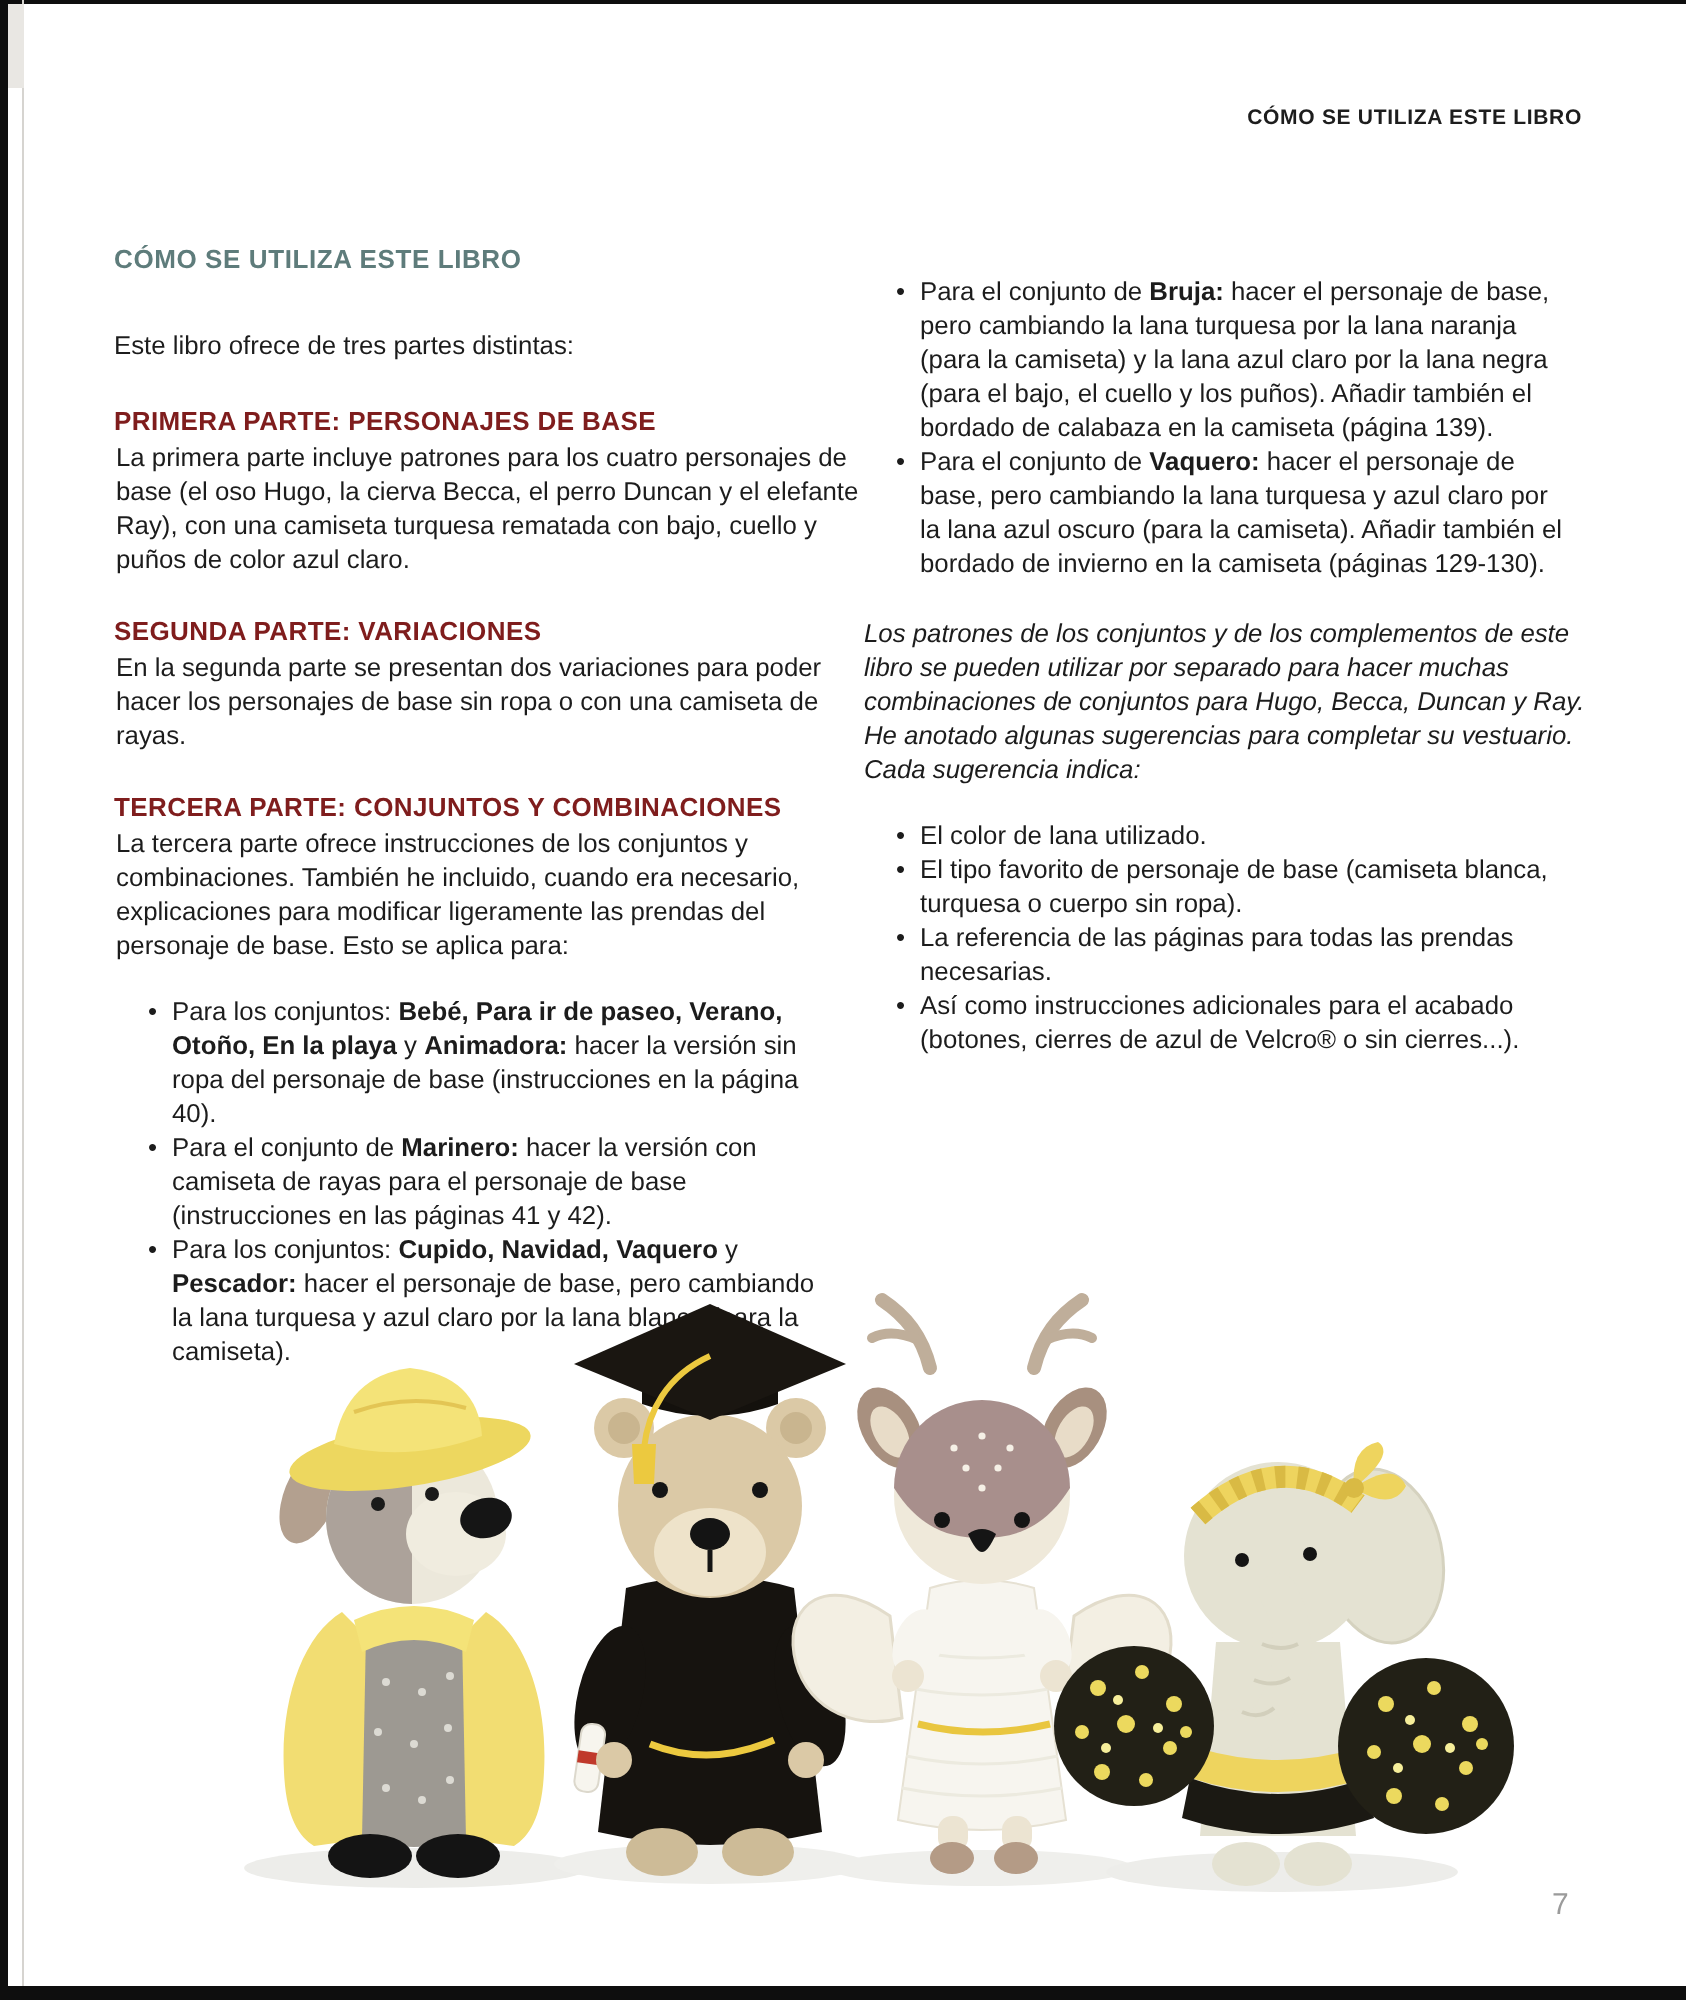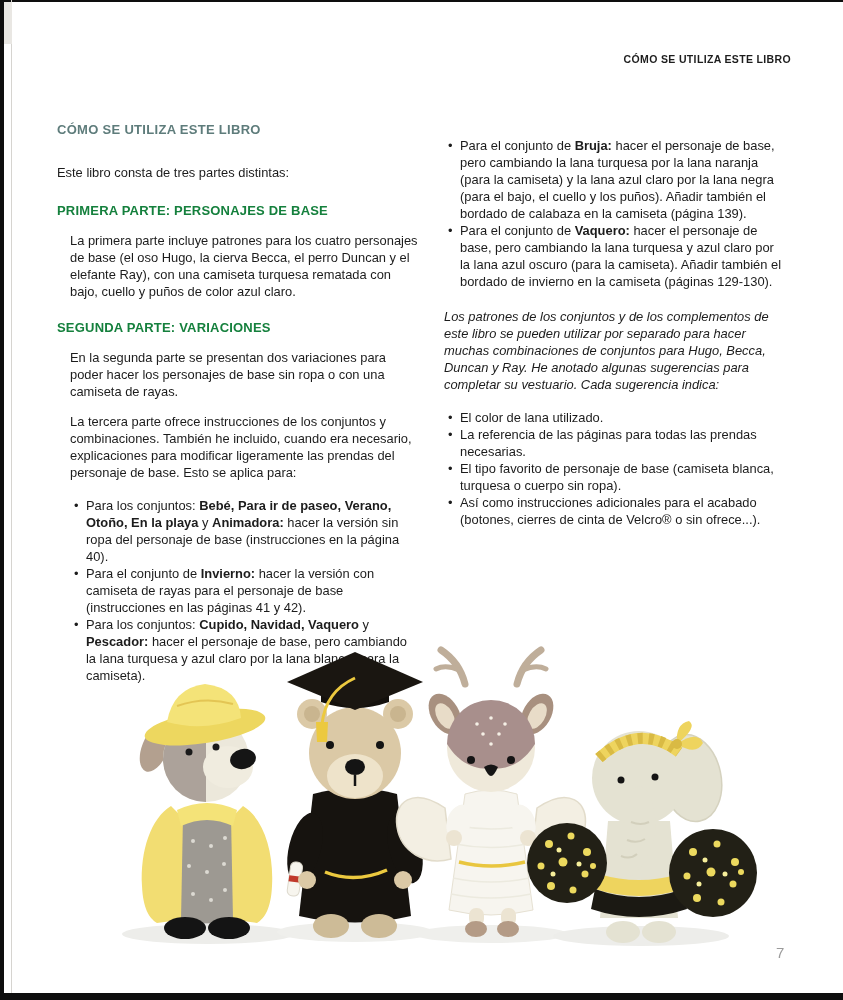--- a/index.html
+++ b/index.html
@@ -27,23 +27,23 @@
   .col-left{left:57px;width:374px;}
   .col-right{left:431px;width:372px;}
 
   .col-title{
     margin:0 0 26px 0;font-size:13px;font-weight:bold;letter-spacing:.3px;
     color:#5e7c7b;
   }
   .intro{margin:0 0 21px 0;}
   .section-head{
     margin:19px 0 1px 0;font-size:13px;font-weight:bold;letter-spacing:.2px;
-    color:#15803d;
-  }
-  p{margin:13px;}
+    color:#7f1d1d;
+  }
+  p{margin:1px;}
   .para-gap{margin-top:18px;font-style:italic;}
   ul.bullets{list-style:none;margin:16px;padding:0;}
   ul.bullets li{position:relative;padding-left:13px;}
   ul.bullets li::before{
     content:"\2022";position:absolute;left:1px;top:0;color:#1c1c1c;
   }
   .b{font-weight:bold;}
 
   .photo{position:absolute;left:93px;top:626px;width:668px;height:334px;}
   .photo svg{display:block;}
@@ -54,48 +54,49 @@
 <div class="edge-top"></div>
 <div class="edge-left"></div>
 <div class="edge-bottom"></div>
 <div class="spine-line"></div>
 <div class="corner-notch"></div>
 
 <div class="running-header">CÓMO SE UTILIZA ESTE LIBRO</div>
 
 <div class="col col-left">
   <h2 class="col-title">CÓMO SE UTILIZA ESTE LIBRO</h2>
-  <p class="intro">Este libro consta de tres partes distintas:</p>
+  <p class="intro">Este libro ofrece de tres partes distintas:</p>
 
   <h3 class="section-head">PRIMERA PARTE: PERSONAJES DE BASE</h3>
   <p><span>La primera parte incluye patrones para los cuatro personajes de base (el oso Hugo, la cierva Becca, el perro Duncan y el elefante Ray), con una camiseta turquesa rematada con bajo, cuello y puños de color azul claro.</span></p>
 
   <h3 class="section-head">SEGUNDA PARTE: VARIACIONES</h3>
   <p><span>En la segunda parte se presentan dos variaciones para poder hacer los personajes de base sin ropa o con una camiseta de rayas.</span></p>
 
+  <h3 class="section-head">TERCERA PARTE: CONJUNTOS Y COMBINACIONES</h3>
   <p><span>La tercera parte ofrece instrucciones de los conjuntos y combinaciones. También he incluido, cuando era necesario, explicaciones para modificar ligeramente las prendas del personaje de base. Esto se aplica para:</span></p>
 
   <ul class="bullets">
       <li><span>Para los conjuntos: </span><span class="b">Bebé, Para ir de paseo, Verano, Otoño, En la playa</span><span> y </span><span class="b">Animadora:</span><span> hacer la versión sin ropa del personaje de base (instrucciones en la página 40).</span></li>
-      <li><span>Para el conjunto de </span><span class="b">Invierno:</span><span> hacer la versión con camiseta de rayas para el personaje de base (instrucciones en las páginas 41 y 42).</span></li>
+      <li><span>Para el conjunto de </span><span class="b">Marinero:</span><span> hacer la versión con camiseta de rayas para el personaje de base (instrucciones en las páginas 41 y 42).</span></li>
       <li><span>Para los conjuntos: </span><span class="b">Cupido, Navidad, Vaquero</span><span> y </span><span class="b">Pescador:</span><span> hacer el personaje de base, pero cambiando la lana turquesa y azul claro por la lana blanca (para la camiseta).</span></li>
     </ul>
 </div>
 
 <div class="col col-right">
   <ul class="bullets">
       <li><span>Para el conjunto de </span><span class="b">Bruja:</span><span> hacer el personaje de base, pero cambiando la lana turquesa por la lana naranja (para la camiseta) y la lana azul claro por la lana negra (para el bajo, el cuello y los puños). Añadir también el bordado de calabaza en la camiseta (página 139).</span></li>
       <li><span>Para el conjunto de </span><span class="b">Vaquero:</span><span> hacer el personaje de base, pero cambiando la lana turquesa y azul claro por la lana azul oscuro (para la camiseta). Añadir también el bordado de invierno en la camiseta (páginas 129-130).</span></li>
     </ul>
   <p class="para-gap"><span>Los patrones de los conjuntos y de los complementos de este libro se pueden utilizar por separado para hacer muchas combinaciones de conjuntos para Hugo, Becca, Duncan y Ray. He anotado algunas sugerencias para completar su vestuario. Cada sugerencia indica:</span></p>
   <ul class="bullets">
       <li><span>El color de lana utilizado.</span></li>
+      <li><span>El tipo favorito de personaje de base (camiseta blanca, turquesa o cuerpo sin ropa).</span></li>
       <li><span>La referencia de las páginas para todas las prendas necesarias.</span></li>
-      <li><span>El tipo favorito de personaje de base (camiseta blanca, turquesa o cuerpo sin ropa).</span></li>
-      <li><span>Así como instrucciones adicionales para el acabado (botones, cierres de cinta de Velcro® o sin ofrece...).</span></li>
+      <li><span>Así como instrucciones adicionales para el acabado (botones, cierres de azul de Velcro® o sin cierres...).</span></li>
     </ul>
 </div>
 
 <div class="photo">
   <svg width="668" height="334" viewBox="0 0 668 334" role="img" aria-label="Cuatro personajes de ganchillo: perro con sombrero e impermeable amarillos, oso con birrete y toga de graduación, cierva vestida de ángel con alas y elefanta animadora con lazo amarillo y pompones negros y amarillos">
 
     <ellipse cx="115" cy="308" rx="86" ry="10" fill="#ededea"></ellipse>
     <ellipse cx="262" cy="306" rx="78" ry="10" fill="#efefec"></ellipse>
     <ellipse cx="398" cy="308" rx="76" ry="9" fill="#efefec"></ellipse>
     <ellipse cx="548" cy="310" rx="88" ry="10" fill="#ededea"></ellipse>

